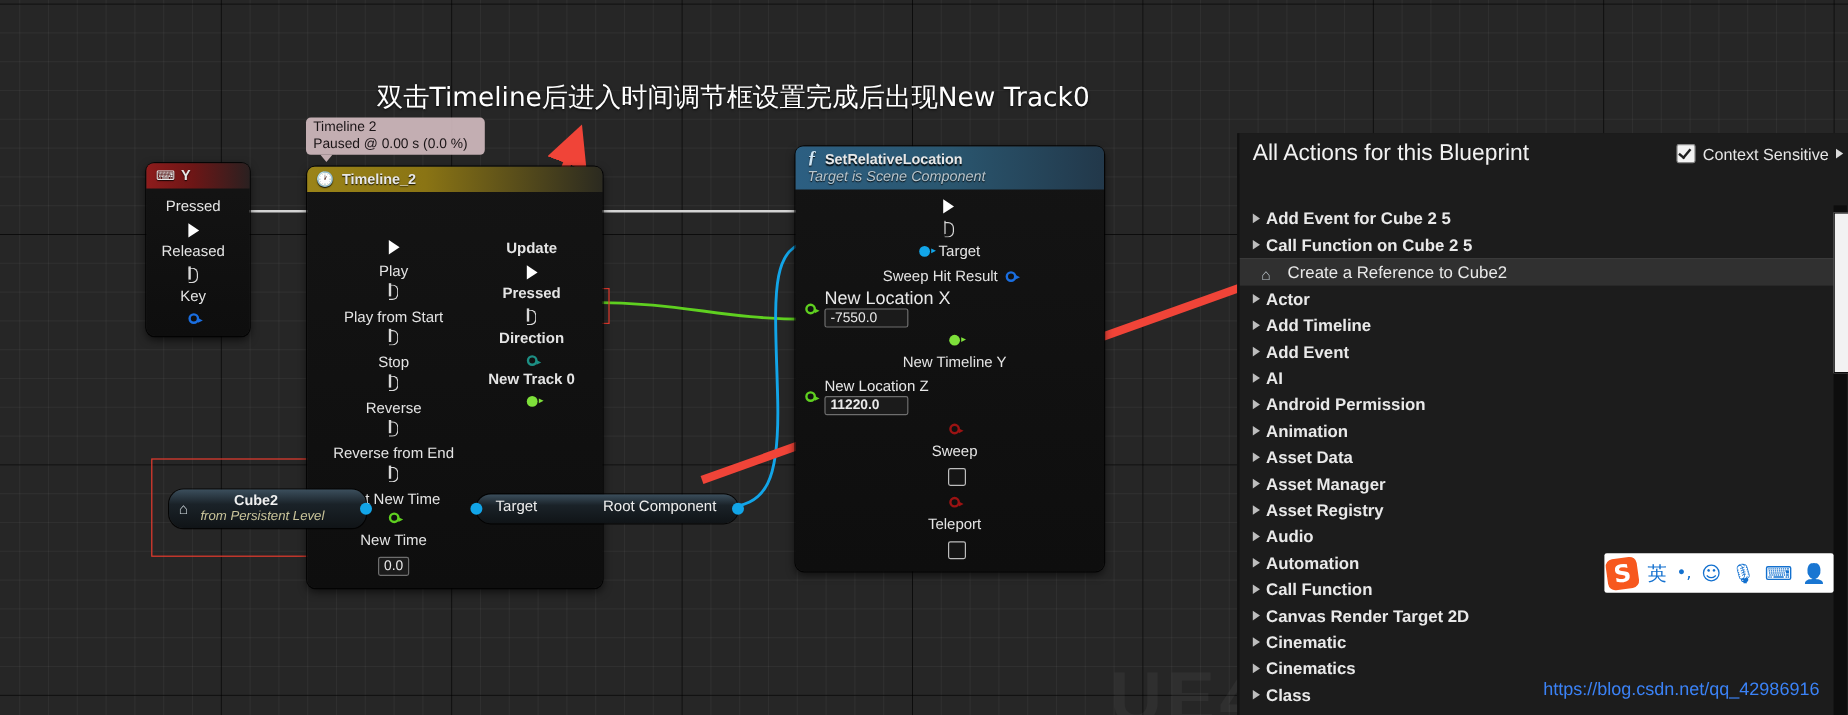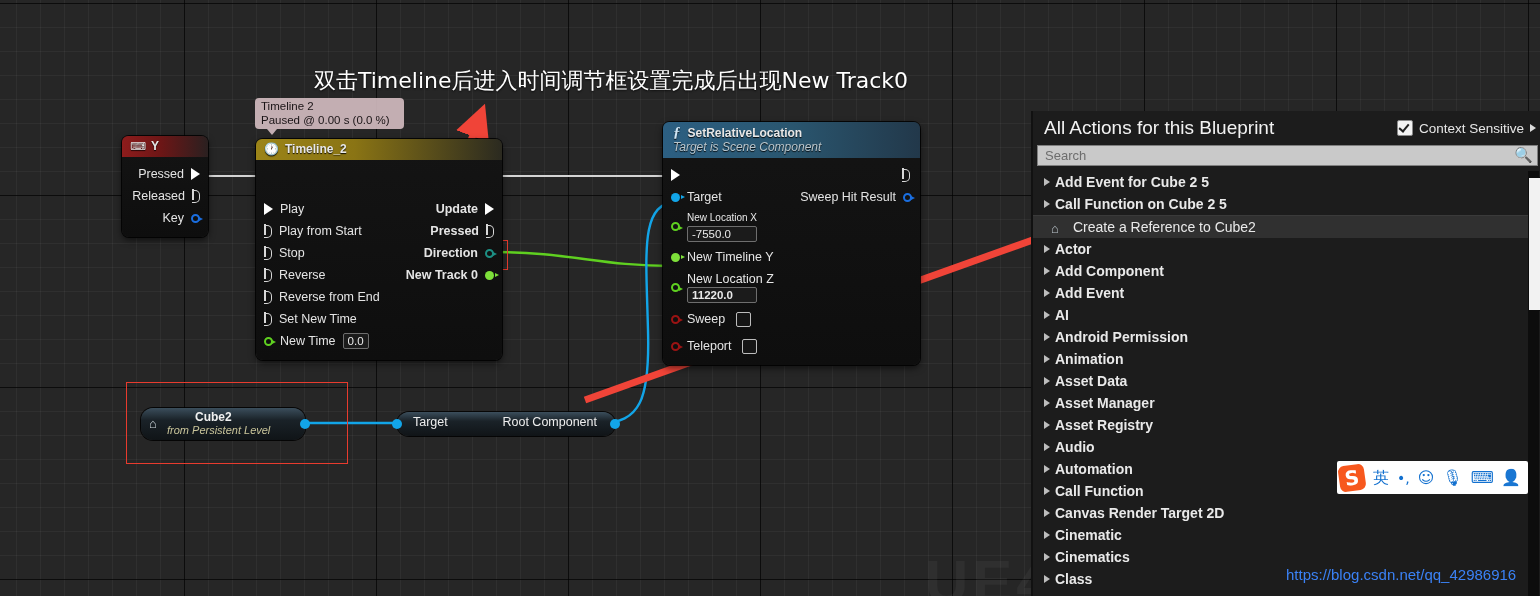--- a/index.html
+++ b/index.html
@@ -31,21 +31,21 @@
   
   .node{position:absolute;border-radius:7px;
     background:linear-gradient(to bottom,#141414 0%,#0e0e0e 100%);
     box-shadow:0 0 0 1px rgba(0,0,0,.85), 0 3px 7px rgba(0,0,0,.6);
     color:#e8e8e8;}
   .node-head{border-radius:6px 6px 0 0;padding:3px 10px 4px 8px;
     display:flex;align-items:center;gap:6px;font-weight:bold;font-size:12px;
     text-shadow:0 1px 1px rgba(0,0,0,.9);}
   .node-body{padding:6px 0 8px 0;}
   .prow{display:flex;align-items:center;font-size:12.5px;color:#e4e4e4;
-        padding:2px 0;position:relative;min-height:18px;}
+        padding:2px 0;position:relative;min-height:18px;flex-direction:column;}
 
   
   .exec{width:0;height:0;border-left:9px solid #fff;border-top:6px solid transparent;
         border-bottom:6px solid transparent;display:inline-block;}
   .exec.hollow{width:7px;height:11px;border:none;
     border-top:1.6px solid #d8d8d8;border-right:1.6px solid #d8d8d8;border-bottom:1.6px solid #d8d8d8;
     border-left:0;border-radius:0 5px 5px 0;position:relative;}
   .exec.hollow:before{content:"";position:absolute;left:0;top:-1.6px;width:1.6px;height:11px;background:#d8d8d8;}
   .dot{width:9px;height:9px;border-radius:50%;display:inline-block;}
   .ring{width:9px;height:9px;border-radius:50%;display:inline-block;
@@ -294,21 +294,21 @@
           <span>Target</span>
         </span>
         <span style="display:flex;align-items:center;gap:7px;">
           <span>Sweep Hit Result</span>
           <span class="ring" style="color:#1a6ee0;"></span>
         </span>
       </div>
       <div class="stack" style="margin-top:3px;">
         <span class="ring" style="color:#5fd020;"></span>
         <span class="lbl">
-          <span style="font-size:10px;">New Location X</span>
+          <span style="font-size:15px;">New Location X</span>
           <span class="val-box" style="margin-top:1px;width:60px;">-7550.0</span>
         </span>
       </div>
       <div class="prow" style="margin-top:4px;padding-left:8px;gap:7px;">
         <span class="dot arrow" style="background:#7ee03a;color:#7ee03a;"></span>
         <span>New Timeline Y</span>
       </div>
       <div class="stack" style="margin-top:4px;">
         <span class="ring" style="color:#5fd020;"></span>
         <span class="lbl">
@@ -351,45 +351,41 @@
 <div id="panel">
   <div id="panel-head">
     <span id="panel-title">All Actions for this Blueprint</span>
     <span id="ctx">
       <span class="chk"></span>
       <span>Context Sensitive</span>
       <span class="arr"></span>
     </span>
   </div>
 
-  <div id="searchbar">
-    <input type="text" value="" placeholder="Search" style="">
-    <span id="search-icon">🔍</span>
-  </div>
 
   <div id="list">
     <div class="li">
         <span class="tri"></span>
         <span>Add Event for Cube 2 5</span>
       </div>
       <div class="li">
         <span class="tri"></span>
         <span>Call Function on Cube 2 5</span>
       </div>
       <div class="li sel">
         <span class="ref-icon" style="color: rgb(185, 195, 201); font-size: 13px;">⌂</span>
         <span>Create a Reference to Cube2</span>
       </div>
       <div class="li">
         <span class="tri"></span>
         <span>Actor</span>
       </div>
       <div class="li">
         <span class="tri"></span>
-        <span>Add Component</span>
+        <span>Add Timeline</span>
       </div>
       <div class="li">
         <span class="tri"></span>
         <span>Add Event</span>
       </div>
       <div class="li">
         <span class="tri"></span>
         <span>AI</span>
       </div>
       <div class="li">

